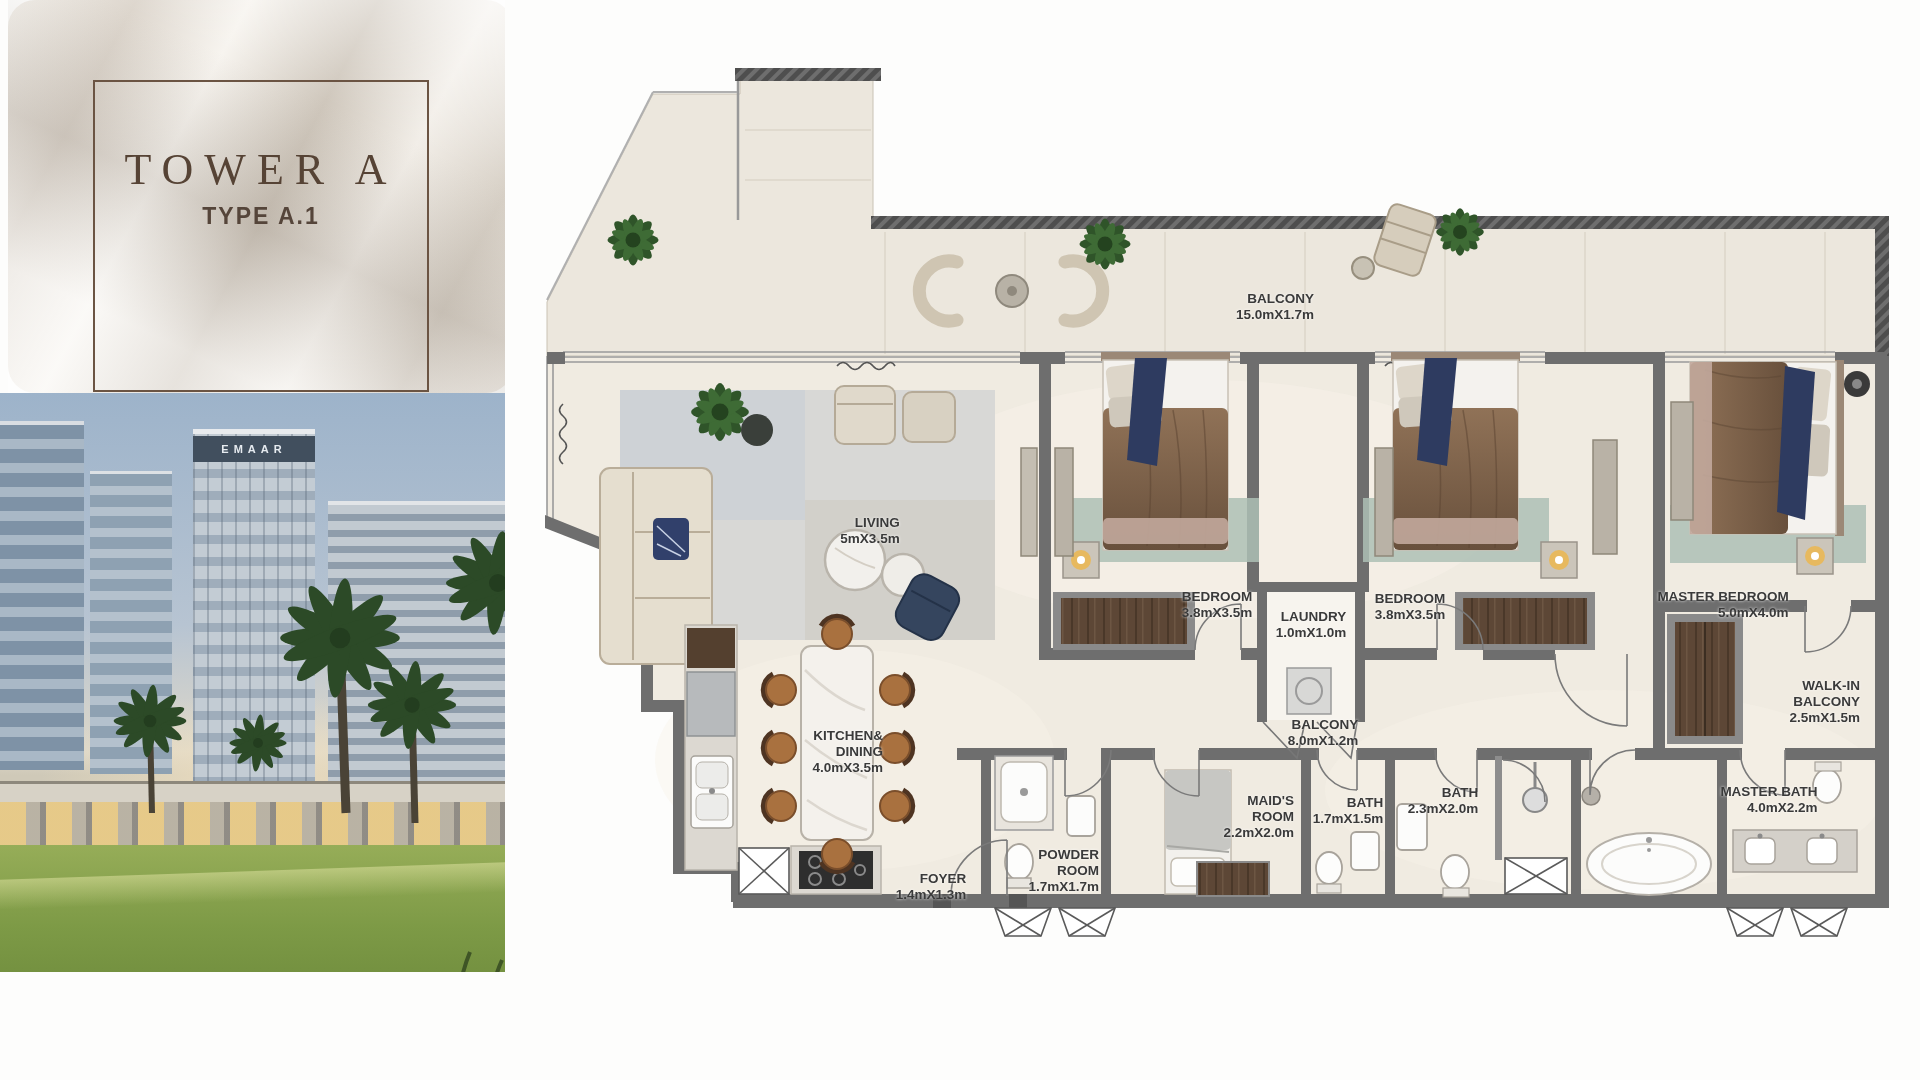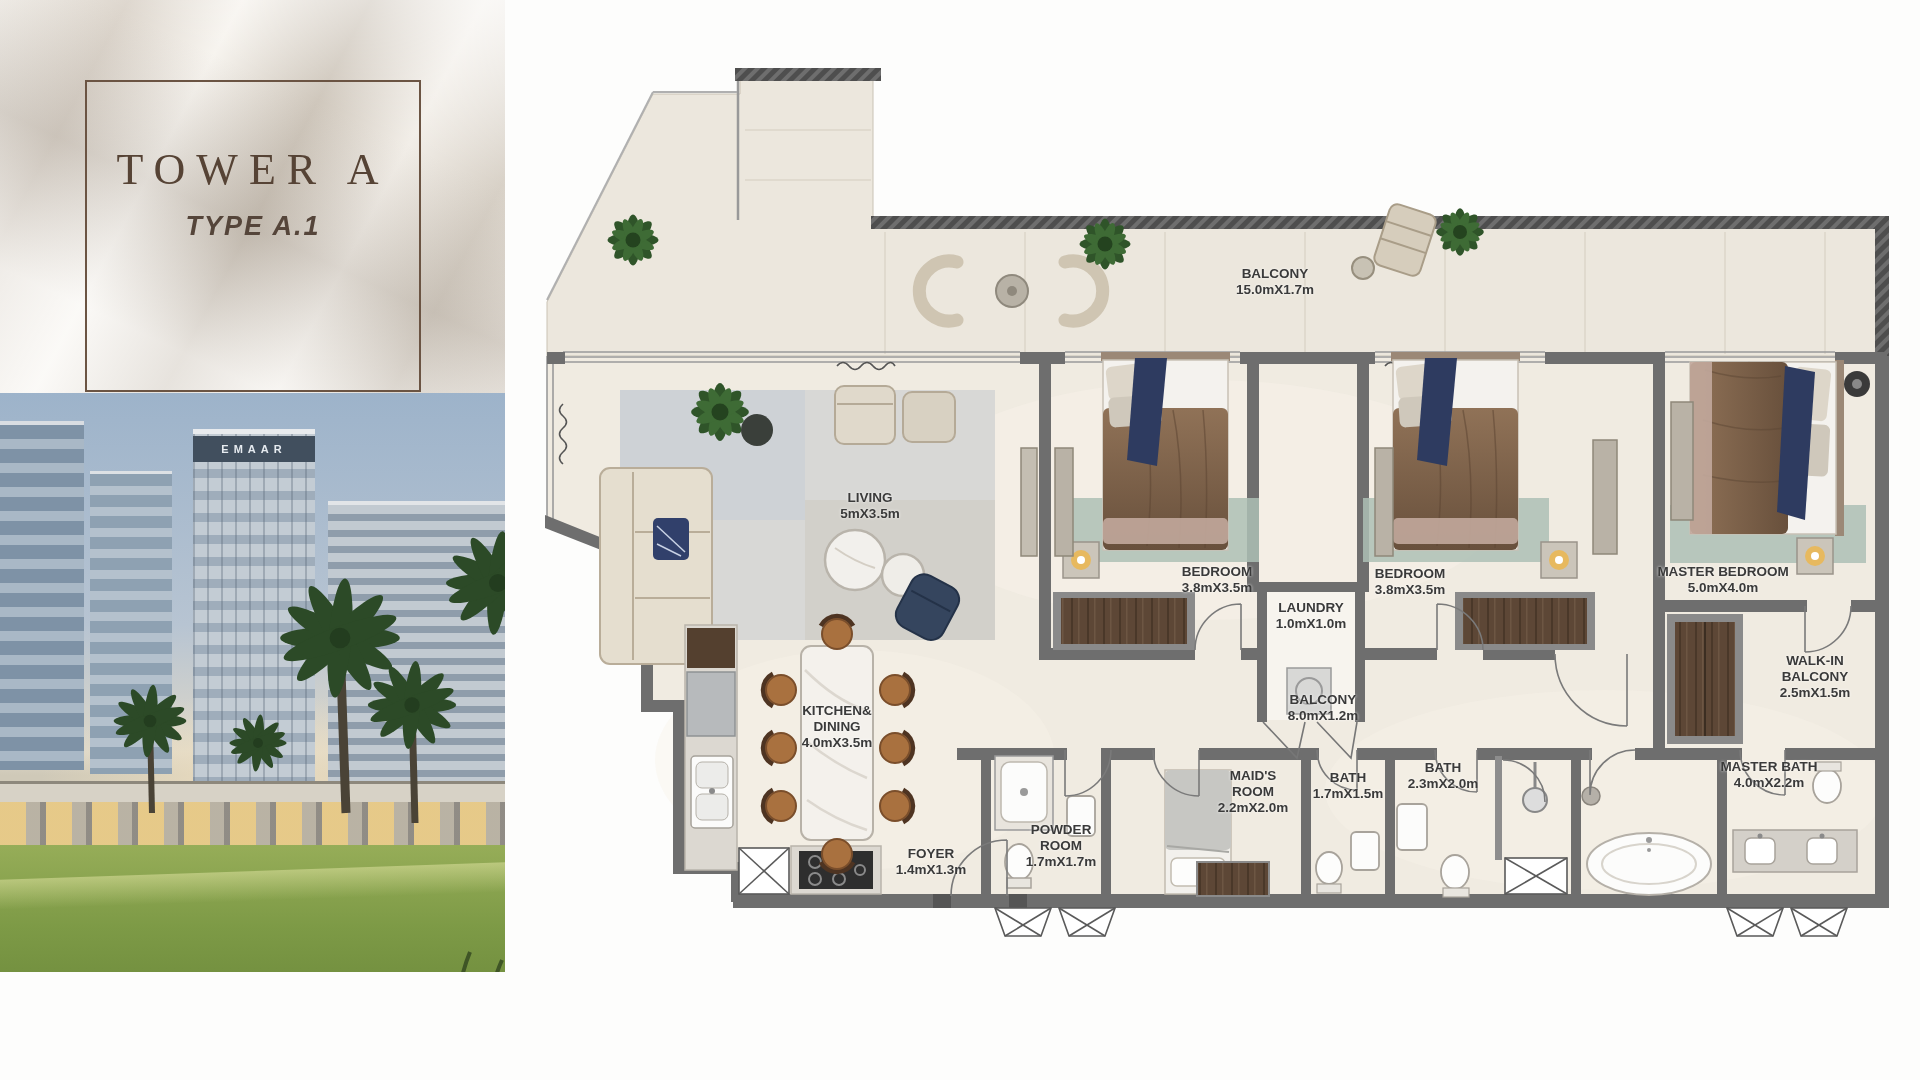--- a/index.html
+++ b/index.html
@@ -1,31 +1,32 @@
 <!DOCTYPE html>
 <html><head>
 <meta charset="utf-8">
 <style>
   html,body{margin:0;padding:0;background:#fff;}
   .stage{position:relative;width:1920px;height:1080px;overflow:hidden;background:#fdfdfc;
          font-family:"Liberation Sans", sans-serif;}
 
   
-  .title-panel{position:absolute;left:0;top:0;width:505px;height:393px;
+  .title-panel{position:absolute;left:8px;top:0;width:505px;height:393px;
     background:
       linear-gradient(118deg, #f4f1ec 0%, #ddd6cd 18%, #f7f4ef 34%, #cfc7bc 52%, #f2eee8 68%, #d8d1c7 84%, #efeae3 100%);
+    border-radius: 27px;
   }
   .title-panel .fold{position:absolute;inset:0;
     background:linear-gradient(205deg, rgba(255,255,255,.65) 0%, rgba(255,255,255,0) 30%, rgba(120,108,96,.18) 55%, rgba(255,255,255,.5) 80%);}
   .title-box{position:absolute;left:85px;top:80px;width:332px;height:308px;
     border:2px solid #6b5443;display:flex;flex-direction:column;align-items:center;}
   .tower-title{margin-top:62px;font-family:"Liberation Serif", serif;font-size:44px;font-weight:400;
     letter-spacing:11px;color:#564335;white-space:nowrap;}
   .unit-type{margin-top:78px;font-size:37px;font-weight:800;letter-spacing:2px;color:#5b4938;}
-  .unit-subtype{margin-top:16px;font-size:27px;font-weight:700;letter-spacing:2px;color:#55453a;font-style:italic;}
+  .unit-subtype{margin-top:8px;font-size:23px;font-weight:700;letter-spacing:2px;color:#55453a;}
 
   
   .photo{position:absolute;left:0;top:393px;width:505px;height:579px;overflow:hidden;
     background:linear-gradient(#9db3ca 0%, #b7c4d2 40%, #ded8c9 62%, #cfc9b8 66%);}
   .glow{position:absolute;left:40px;top:300px;width:440px;height:180px;border-radius:50%;
     background:radial-gradient(closest-side, rgba(240,224,192,.9), rgba(240,224,192,0));}
   .bldg{position:absolute;}
   .bldg-1{left:-12px;top:28px;width:96px;height:345px;
     background:repeating-linear-gradient(#7e92a6 0 14px,#a9b8c6 14px 24px);border-top:4px solid #d9dde2;}
   .bldg-2{left:90px;top:78px;width:82px;height:300px;
@@ -45,23 +46,23 @@
     background:repeating-linear-gradient(90deg, #e9c87e 0 26px, #b4ad9e 26px 40px, #84807a 40px 46px);opacity:.85;}
   .lawn{position:absolute;left:0;top:452px;width:505px;height:235px;
     background:linear-gradient(#96ad58 0%, #7d9a46 35%, #5f7c33 100%);}
   .lawn .streak{position:absolute;left:0;top:26px;width:505px;height:30px;
     background:linear-gradient(rgba(222,226,160,.55), rgba(222,226,160,0));transform:skewY(-2deg);}
   .photo svg.overlay{position:absolute;left:0;top:0;}
 
   
   .plan-area{position:absolute;left:505px;top:0;width:1415px;height:1080px;background:#fdfdfc;}
   .plan-area svg{position:absolute;left:0;top:0;}
-  .room-label{position:absolute;transform:translate(-50%,-50%);text-align:center;
+  .room-label{position:absolute;transform:translate(-50%,-50%);text-align:right;
     font-size:13.5px;line-height:1.18;font-weight:700;color:#3a3a3a;white-space:nowrap;
-    text-shadow:0 0 3px rgba(255,255,255,.9);}
+    text-shadow:0 0 3px rgba(255,255,255,.9);margin-top:25px;}
   .room-label .dims{display:block;font-weight:700;}
   .room-label.wrap{white-space:normal;}
   .w86{width:92px;} .w74{width:76px;} .w80{width:82px;} .w88{width:90px;}
 </style>
 </head>
 <body>
 
 <div class="stage">
 
   <div class="title-panel">
@@ -468,21 +469,21 @@
           <line x1="1342" y1="908" x2="1296" y2="936"></line>
       </g>
     </svg>
 
     <div class="room-label" style="left:770px;top:282px">
       <span>BALCONY</span><span class="dims">15.0mX1.7m</span></div>
     <div class="room-label" style="left:365px;top:506px">
       <span>LIVING</span><span class="dims">5mX3.5m</span></div>
     <div class="room-label" style="left:712px;top:580px">
       <span>BEDROOM</span><span class="dims">3.8mX3.5m</span></div>
-    <div class="room-label" style="left:806px;top:616px">
+    <div class="room-label" style="left:806px;top:600px">
       <span>LAUNDRY</span><span class="dims">1.0mX1.0m</span></div>
     <div class="room-label" style="left:905px;top:582px">
       <span>BEDROOM</span><span class="dims">3.8mX3.5m</span></div>
     <div class="room-label" style="left:1218px;top:580px">
       <span>MASTER BEDROOM</span><span class="dims">5.0mX4.0m</span></div>
     <div class="room-label" style="left:818px;top:708px">
       <span>BALCONY</span><span class="dims">8.0mX1.2m</span></div>
     <div class="room-label wrap w86" style="left:332px;top:727px">
       <span>KITCHEN&amp; DINING</span><span class="dims">4.0mX3.5m</span></div>
     <div class="room-label wrap w88" style="left:1310px;top:677px">

